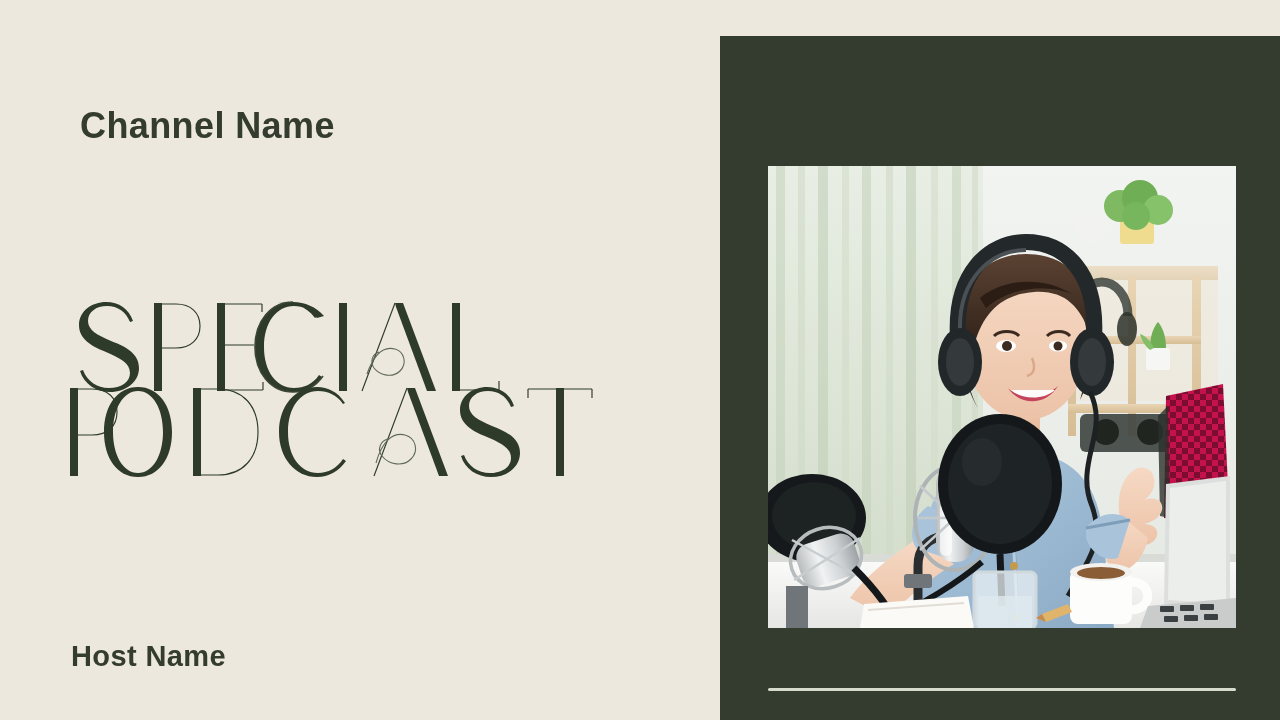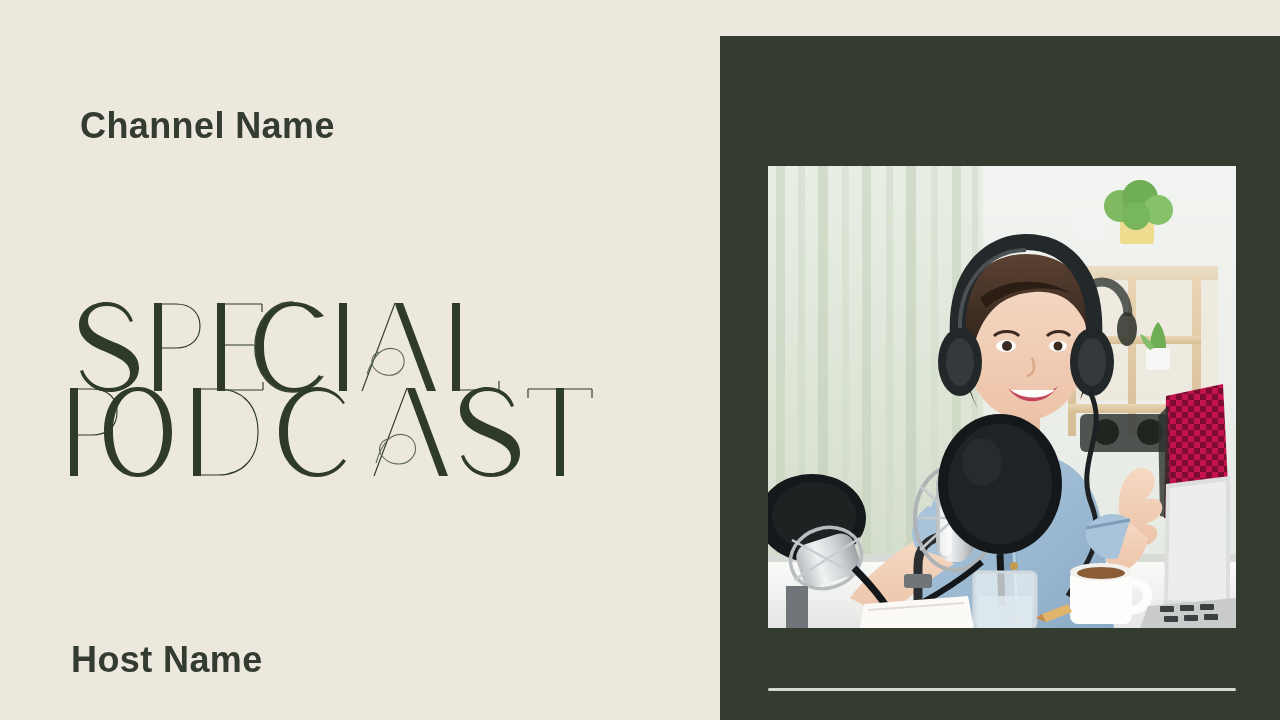--- a/index.html
+++ b/index.html
@@ -24,21 +24,21 @@
   
   .channel-name {
     position:absolute; left:80px; top:72px;
     font-family:"Liberation Sans", sans-serif;
     font-size:36px; font-weight:700; letter-spacing:0.4px;
     color:#333C2F; line-height:1;
   }
   .host-name {
     position:absolute; left:71px; top:606px;
     font-family:"Liberation Sans", sans-serif;
-    font-size:36px; font-weight:700; letter-spacing:0.4px;
+    font-size:29px; font-weight:700; letter-spacing:0.4px;
     color:#333C2F; line-height:1;
   }
 
   
   .title-block {
     position:absolute; left:62px; top:250px;
     width:520px; height:195px;
   }
   .title-block svg { display:block; width:100%; height:100%; overflow:visible; }
   .ttl-thick { fill:#2E3A2A; }

